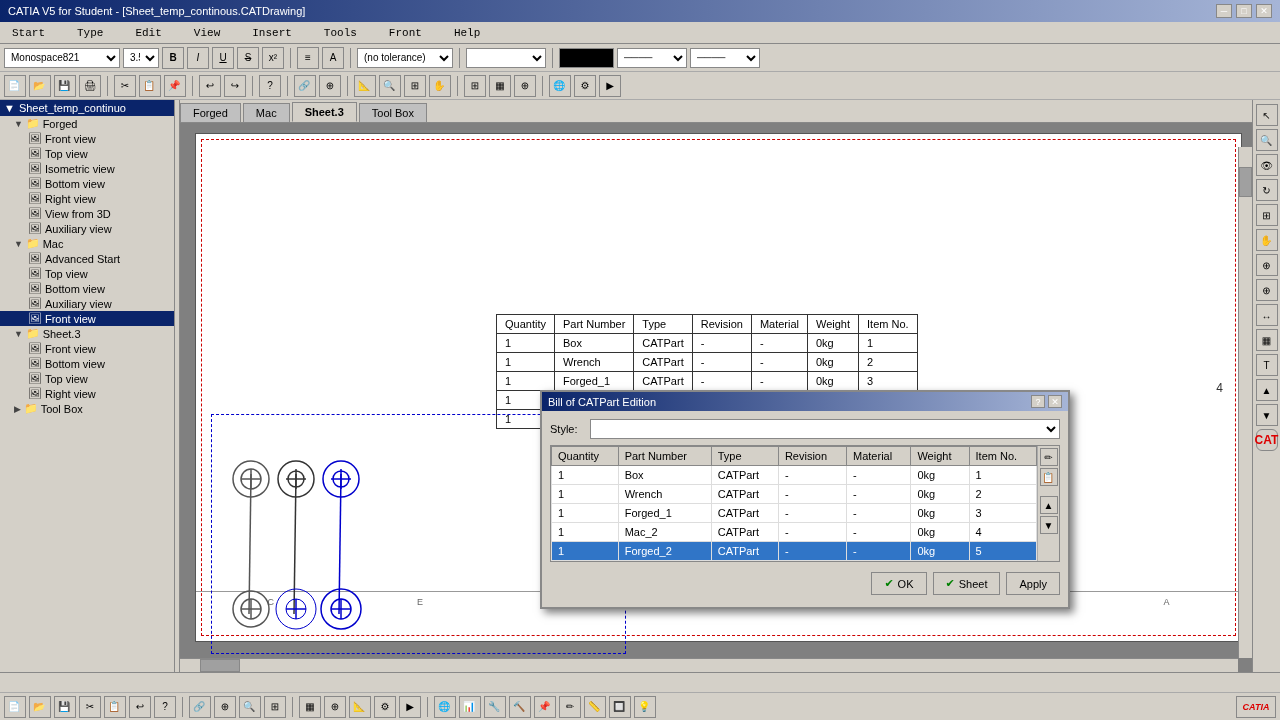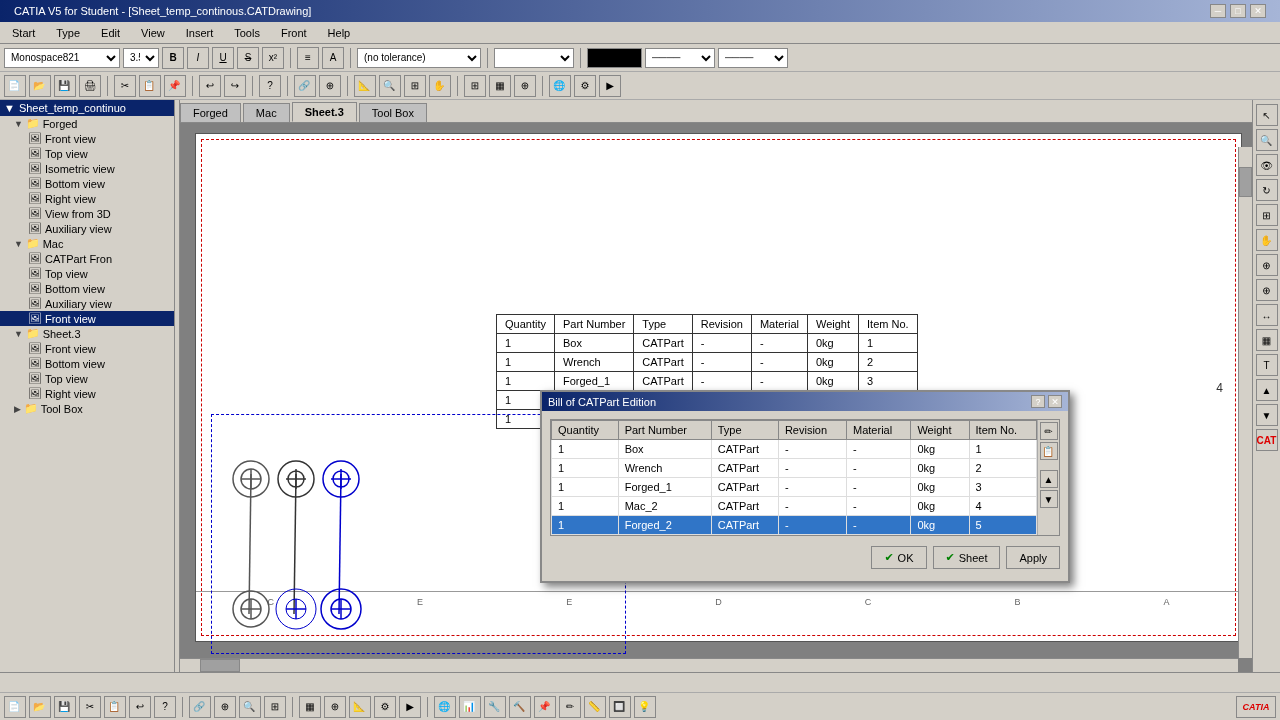--- a/index.html
+++ b/index.html
@@ -6,38 +6,39 @@
     body { font-family: 'Arial', sans-serif; font-size: 11px; background: #d4d0c8; overflow: hidden; width: 1280px; height: 720px; }
 
     
     #titlebar {
       background: linear-gradient(to right, #0a246a, #a6b5d7);
       color: white;
       height: 22px;
       display: flex;
       align-items: center;
       justify-content: space-between;
-      padding: 0 14px;
+      padding: 0 8px;
       font-size: 11px;
     }
     #titlebar-controls { display: flex; gap: 4px; }
     #titlebar-controls span {
       width: 16px; height: 14px; background: #d4d0c8; border: 1px solid #888;
       display: flex; align-items: center; justify-content: center; font-size: 9px; cursor: pointer;
     }
 
     
     #menubar {
       background: #d4d0c8;
       height: 22px;
       display: flex;
       align-items: center;
       padding: 0 4px;
       border-bottom: 1px solid #888;
-      gap: 5px;
+      gap: 16px;
+      font-family: Liberation Mono, monospace;
     }
     #menubar span {
       padding: 2px 8px;
       font-size: 11px;
       cursor: pointer;
     }
 
     
     .toolbar-row {
       background: #d4d0c8;
@@ -317,21 +318,21 @@
   </select>
   <div class="toolbar-btn" style="font-weight:bold;">B</div>
   <div class="toolbar-btn" style="font-style:italic;">I</div>
   <div class="toolbar-btn" style="text-decoration:underline;">U</div>
   <div class="toolbar-btn" style="text-decoration:line-through;">S</div>
   <div class="toolbar-btn">x²</div>
   <div class="toolbar-sep"></div>
   <div class="toolbar-btn">≡</div>
   <div class="toolbar-btn">A</div>
   <div class="toolbar-sep"></div>
-  <select class="toolbar-select" style="width:124px;">
+  <select class="toolbar-select" style="width:96px;">
     <option>(no tolerance)</option>
   </select>
   <div class="toolbar-sep"></div>
   <select class="toolbar-select" style="width:80px;"><option></option></select>
   <div class="toolbar-sep"></div>
   <select class="toolbar-select" style="width:55px; background:#000; color:#000;"><option></option></select>
   <select class="toolbar-select" style="width:70px;"><option>────</option></select>
   <select class="toolbar-select" style="width:70px;"><option>────</option></select>
 </div>
 
@@ -409,21 +410,21 @@
       <span>Auxiliary view</span>
     </div>
 
     <div class="tree-item tree-indent-1">
       <span class="tree-expand">▼</span>
       <span>📁</span>
       <span>Mac</span>
     </div>
     <div class="tree-item tree-indent-2">
       <span>🖼</span>
-      <span>CATPart Fron</span>
+      <span>Advanced Start</span>
     </div>
     <div class="tree-item tree-indent-2">
       <span>🖼</span>
       <span>Top view</span>
     </div>
     <div class="tree-item tree-indent-2">
       <span>🖼</span>
       <span>Bottom view</span>
     </div>
     <div class="tree-item tree-indent-2">
@@ -628,21 +629,21 @@
     <div class="right-btn">↻</div>
     <div class="right-btn">⊞</div>
     <div class="right-btn">✋</div>
     <div class="right-btn">⊕</div>
     <div class="right-btn">⊕</div>
     <div class="right-btn">↔</div>
     <div class="right-btn">▦</div>
     <div class="right-btn">T</div>
     <div class="right-btn">▲</div>
     <div class="right-btn">▼</div>
-    <div class="right-btn" style="font-size:10px; color:#d00; font-weight:bold;">CAT</div>
+    <div class="right-btn" style="font-size:12px; color:#d00; font-weight:bold;border-radius:6px;">CAT</div>
   </div>
 
 </div>
 
 <div id="statusbar">
   <span>&nbsp;</span>
 </div>
 
 <div id="bottom-toolbar">
   <div class="toolbar-btn">📄</div>
@@ -681,20 +682,26 @@
 <div id="bom-dialog">
   <div id="dialog-titlebar">
     <span>Bill of CATPart Edition</span>
     <div id="dialog-titlebar-controls">
       <span>?</span>
       <span>✕</span>
     </div>
   </div>
   <div id="dialog-content">
 
+    <div class="dialog-row">
+      <span class="dialog-label">Style:</span>
+      <select class="dialog-select">
+        <option></option>
+      </select>
+    </div>
 
     <div id="bom-table-container">
       <div style="display:flex; align-items:stretch;">
         <div style="flex:1; overflow:auto;">
           <table id="bom-dialog-table">
             <thead>
               <tr>
                 <th>Quantity</th>
                 <th>Part Number</th>
                 <th>Type</th>

